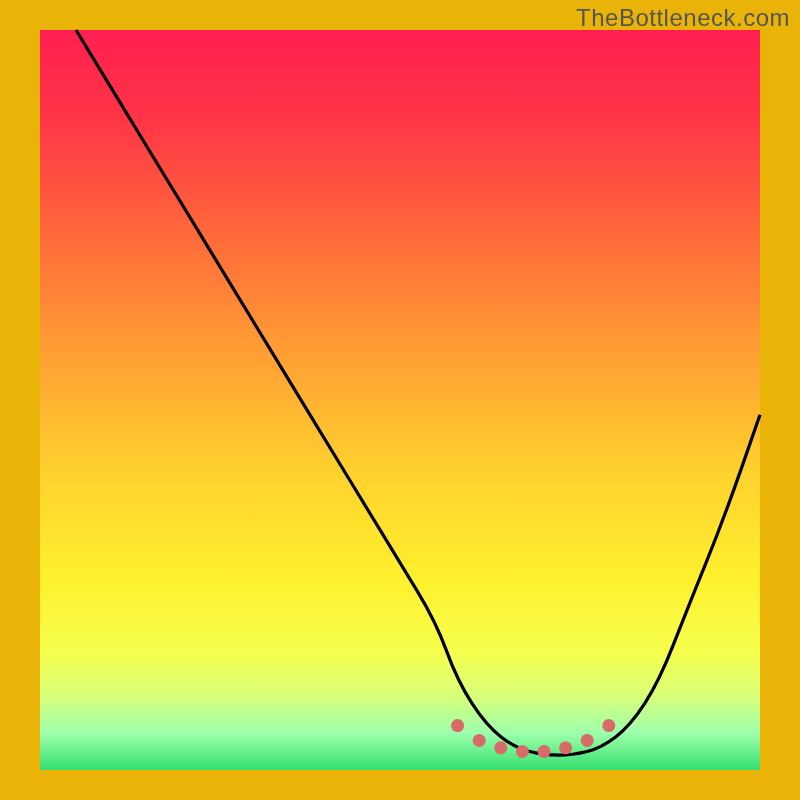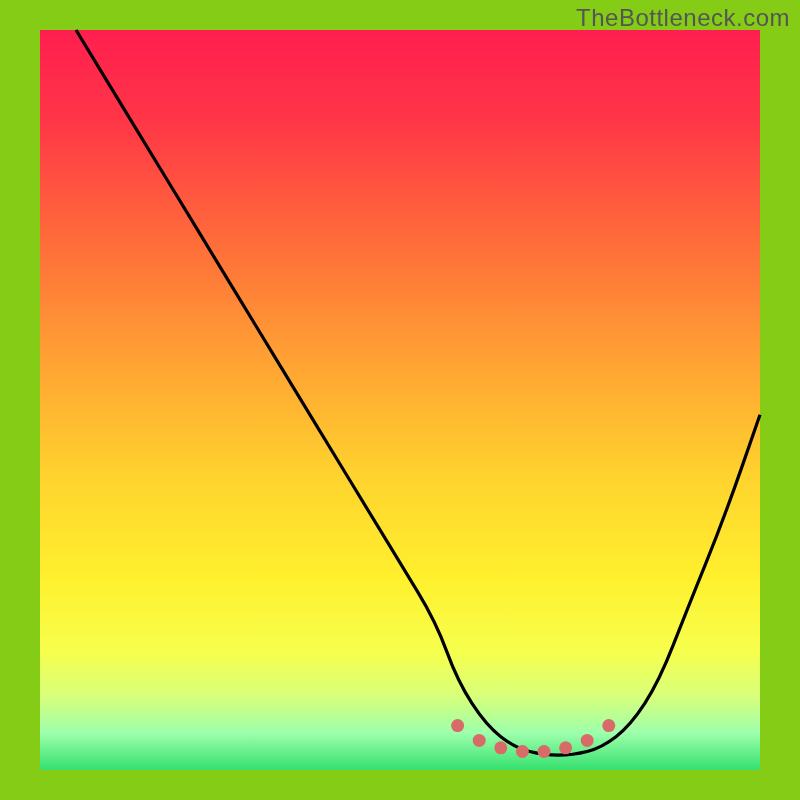--- a/index.html
+++ b/index.html
@@ -8,21 +8,21 @@
     width: 800px;
     height: 800px;
     background: #000;
     overflow: hidden;
     font-family: Arial, Helvetica, sans-serif;
   }
   .frame {
     position: relative;
     width: 800px;
     height: 800px;
-    background: #84cc16;
+    background: #eab308;
   }
   .watermark {
     position: absolute;
     top: 4px;
     right: 10px;
     color: #555;
     font-size: 24px;
     font-weight: 500;
     letter-spacing: 0.5px;
     z-index: 10;

